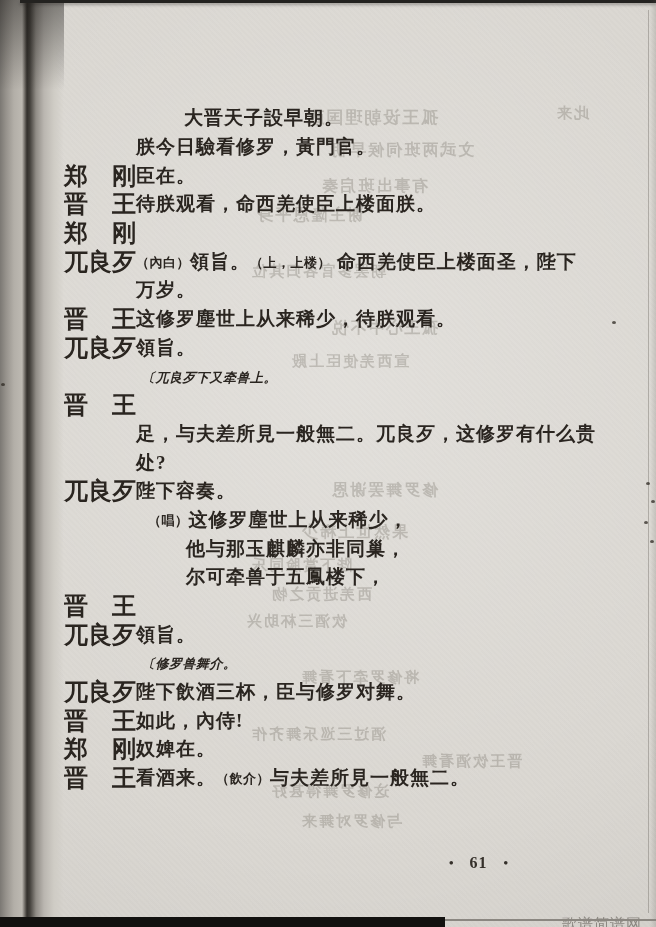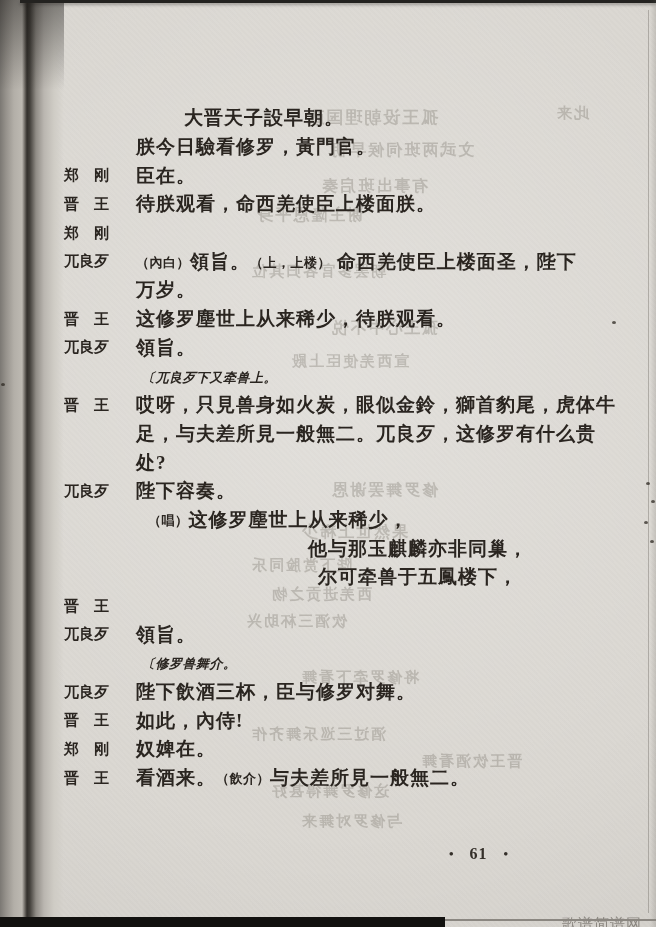--- a/index.html
+++ b/index.html
@@ -55,37 +55,37 @@
   }
   
   .speck{position:absolute;width:4px;height:3px;border-radius:50%;background:rgba(45,40,34,0.75);}
   
   #script-body{
     position:absolute;left:64px;top:104px;right:6px;
     color:var(--ink,#2a2520);
   }
   .line{height:28.7px;display:flex;align-items:center;white-space:pre;}
   .line .speaker{
-    flex:0 0 72px;width:72px;font-size:15px;font-weight:700;letter-spacing:0;
+    flex:0 0 72px;width:72px;font-size:24px;font-weight:700;letter-spacing:0;
   }
   .seg{font-size:19px;font-weight:700;letter-spacing:1px;}
   .seg.small{font-size:13px;letter-spacing:0.5px;position:relative;top:1px;}
   .style-open{padding-left:120px;}
   .style-cont{padding-left:72px;}
   .style-stage{padding-left:78px;font-style:italic;}
   .style-verse-first{padding-left:84px;}
-  .style-verse{padding-left:122px;justify-content:center;}
+  .style-verse{padding-left:122px;}
   
   .page-number{
     position:absolute;left:449px;top:845px;
     color:#35302a;font-size:16px;font-weight:700;
     display:flex;align-items:center;
   }
   .page-number .dot{font-size:13px;}
-  .page-number .num{margin:0 16px;letter-spacing:1px;}
+  .page-number .num{margin:9px 16px;letter-spacing:1px;}
   .watermark{
     position:absolute;right:14px;top:898px;
     font-size:15px;letter-spacing:1px;white-space:pre;
   }
   .watermark .wm-name{color:var(--wm-gray,#8b8781);}
 </style>
 </head>
 <body>
 
 <div class="scan">
@@ -129,21 +129,21 @@
       <div class="line style-open"><span class="seg">大晋天子設早朝。</span></div>
       <div class="line style-cont"><span class="seg">朕今日驗看修罗，黃門官。</span></div>
       <div class="line style-dialogue"><span class="speaker">郑　刚</span><span class="seg">臣在。</span></div>
       <div class="line style-dialogue"><span class="speaker">晋　王</span><span class="seg">待朕观看，命西羌使臣上楼面朕。</span></div>
       <div class="line style-dialogue"><span class="speaker">郑　刚</span></div>
       <div class="line style-dialogue"><span class="speaker">兀良歹</span><span class="seg small">（內白）</span><span class="seg">領旨。</span><span class="seg small">（上，上楼）</span><span class="seg"> 命西羌使臣上楼面圣，陛下</span></div>
       <div class="line style-cont"><span class="seg">万岁。</span></div>
       <div class="line style-dialogue"><span class="speaker">晋　王</span><span class="seg">这修罗塵世上从来稀少，待朕观看。</span></div>
       <div class="line style-dialogue"><span class="speaker">兀良歹</span><span class="seg">領旨。</span></div>
       <div class="line style-stage"><span class="seg small">〔兀良歹下又牵兽上。</span></div>
-      <div class="line style-dialogue"><span class="speaker">晋　王</span><span class="seg">哎呀，只見兽身如火炭，眼似金鈴，獅首豹尾，虎体牛</span></div>
+      <div class="line style-dialogue"><span class="speaker">晋　王</span></div>
       <div class="line style-cont"><span class="seg">足，与夫差所見一般無二。兀良歹，这修罗有什么贵</span></div>
       <div class="line style-cont"><span class="seg">处?</span></div>
       <div class="line style-dialogue"><span class="speaker">兀良歹</span><span class="seg">陛下容奏。</span></div>
       <div class="line style-verse-first"><span class="seg small">（唱）</span><span class="seg">这修罗塵世上从来稀少，</span></div>
       <div class="line style-verse"><span class="seg">他与那玉麒麟亦非同巢，</span></div>
       <div class="line style-verse"><span class="seg">尔可牵兽于五鳳楼下，</span></div>
       <div class="line style-dialogue"><span class="speaker">晋　王</span></div>
       <div class="line style-dialogue"><span class="speaker">兀良歹</span><span class="seg">領旨。</span></div>
       <div class="line style-stage"><span class="seg small">〔修罗兽舞介。</span></div>
       <div class="line style-dialogue"><span class="speaker">兀良歹</span><span class="seg">陛下飲酒三杯，臣与修罗对舞。</span></div>

